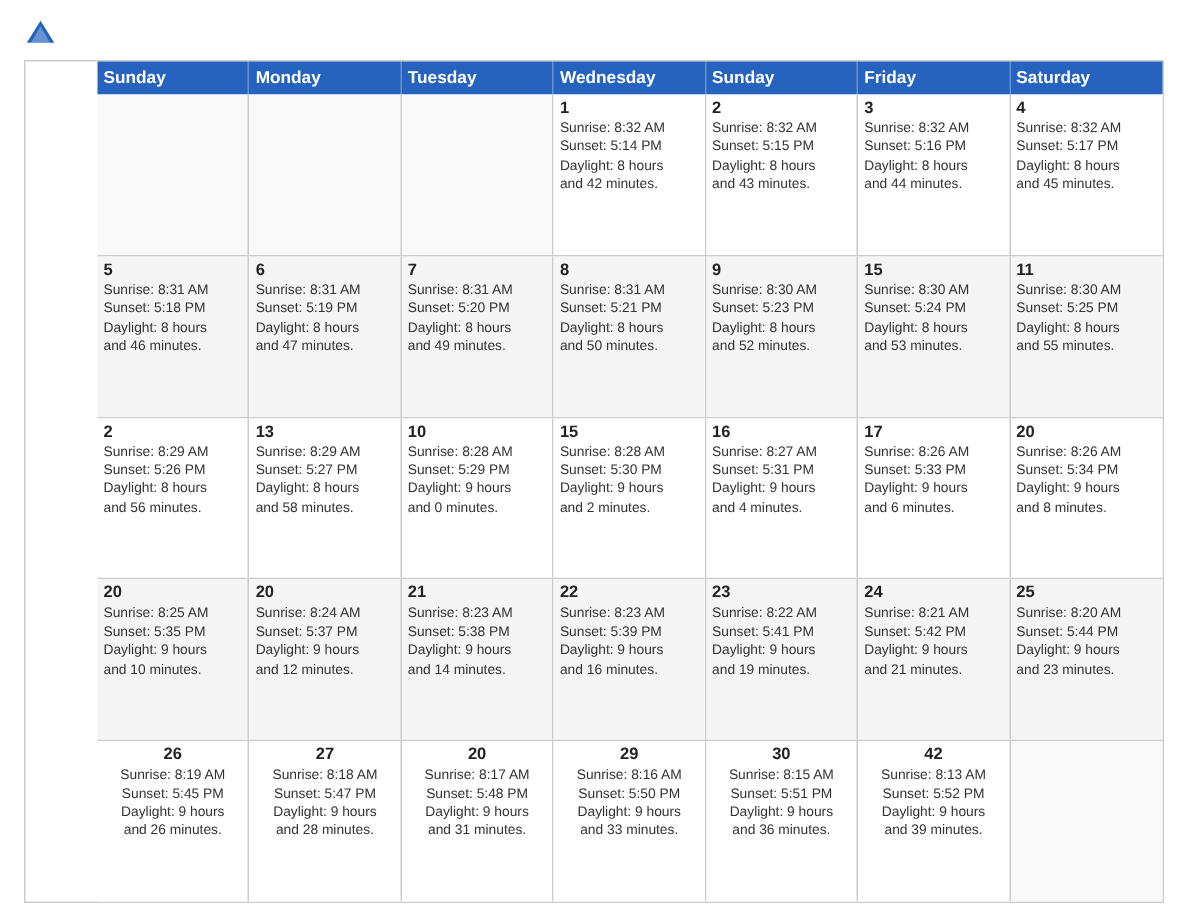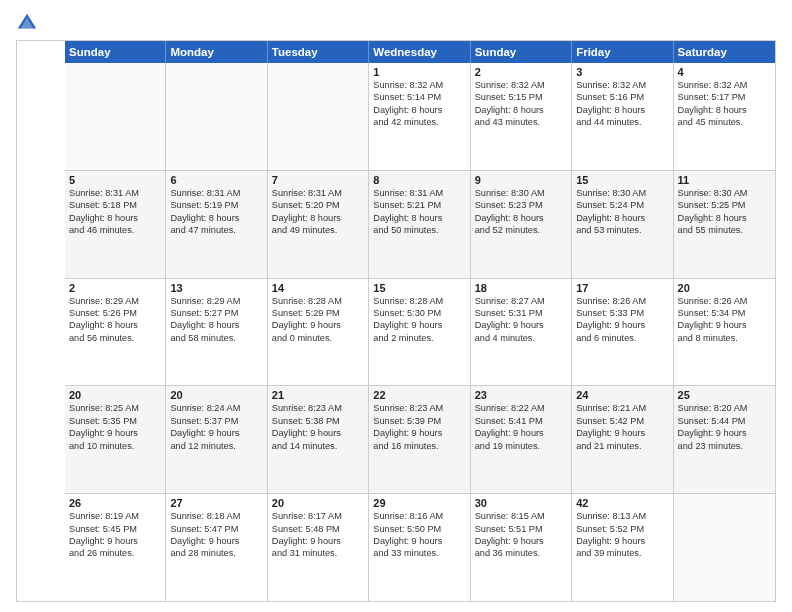--- a/index.html
+++ b/index.html
@@ -77,21 +77,21 @@
       flex: 1;
       display: flex;
       flex-direction: column;
     }
     .cal-week {
       display: grid;
       grid-template-columns: repeat(7, 1fr);
       flex: 1;
       border-bottom: 1px solid #ccc;
     }
-    .cal-week:last-child { border-bottom: none; }
+    .cal-week:last-child { border-bottom: none; text-align: center; }
     .cal-cell {
       border-right: 1px solid #ccc;
       padding: 3px 4px;
       font-size: 9.5px;
       color: #333;
       min-height: 0;
       background: #fff;
     }
     .cal-cell:last-child { border-right: none; }
     .cal-cell.empty { background: #f9f9f9; }
@@ -194,29 +194,29 @@
         <div class="cal-week">
           <div class="cal-cell">
             <div class="day-num">2</div>
             <div class="cell-text">Sunrise: 8:29 AM<br>Sunset: 5:26 PM<br>Daylight: 8 hours<br>and 56 minutes.</div>
           </div>
           <div class="cal-cell">
             <div class="day-num">13</div>
             <div class="cell-text">Sunrise: 8:29 AM<br>Sunset: 5:27 PM<br>Daylight: 8 hours<br>and 58 minutes.</div>
           </div>
           <div class="cal-cell">
-            <div class="day-num">14</div>
+            <div class="day-num">10</div>
             <div class="cell-text">Sunrise: 8:28 AM<br>Sunset: 5:29 PM<br>Daylight: 9 hours<br>and 0 minutes.</div>
           </div>
           <div class="cal-cell">
             <div class="day-num">15</div>
             <div class="cell-text">Sunrise: 8:28 AM<br>Sunset: 5:30 PM<br>Daylight: 9 hours<br>and 2 minutes.</div>
           </div>
           <div class="cal-cell">
-            <div class="day-num">18</div>
+            <div class="day-num">16</div>
             <div class="cell-text">Sunrise: 8:27 AM<br>Sunset: 5:31 PM<br>Daylight: 9 hours<br>and 4 minutes.</div>
           </div>
           <div class="cal-cell">
             <div class="day-num">17</div>
             <div class="cell-text">Sunrise: 8:26 AM<br>Sunset: 5:33 PM<br>Daylight: 9 hours<br>and 6 minutes.</div>
           </div>
           <div class="cal-cell">
             <div class="day-num">20</div>
             <div class="cell-text">Sunrise: 8:26 AM<br>Sunset: 5:34 PM<br>Daylight: 9 hours<br>and 8 minutes.</div>
           </div>

